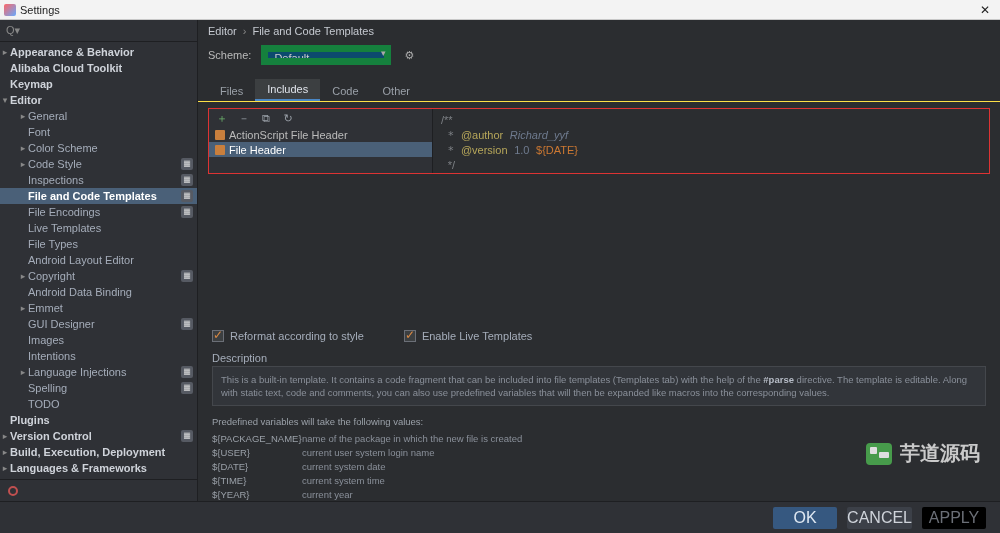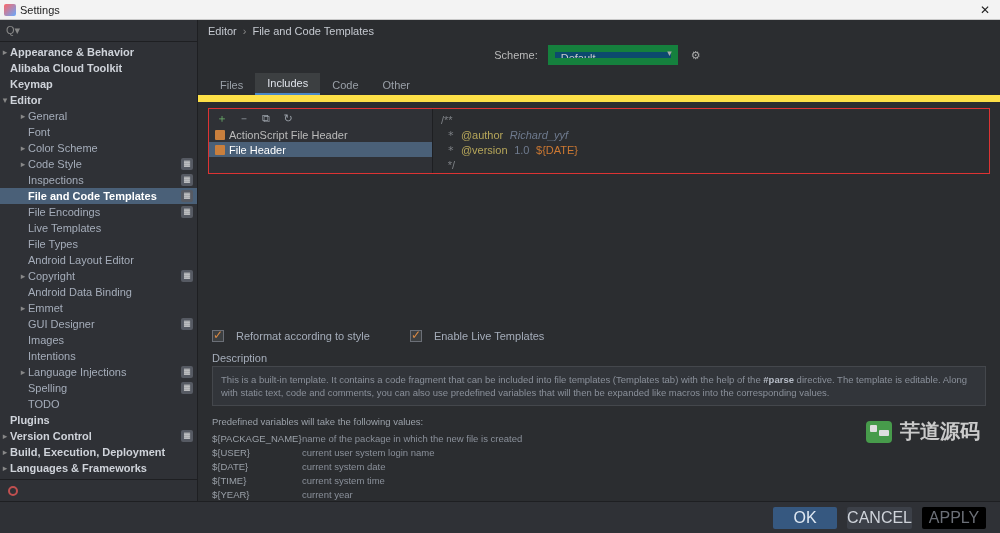--- a/index.html
+++ b/index.html
@@ -26,61 +26,61 @@
   .tnode.selected{background:#4a6078;}
   .tnode.selected .label{color:#fff;font-weight:600;}
   .tnode .badge{width:12px;height:12px;background:#565a63;border-radius:2px;margin-left:4px;display:flex;align-items:center;justify-content:center;font-size:8px;color:#ddd;}
   .d0{padding-left:0;} .d1{padding-left:18px;}
   .sidebar-footer{height:22px;border-top:1px solid #1e1f22;display:flex;align-items:center;padding-left:8px;}
   .sidebar-footer .dot{width:10px;height:10px;border:2px solid #c05050;border-radius:50%;}
   
   .main{flex:1;display:flex;flex-direction:column;min-width:0;background:#2b2d30;}
   .crumbs{height:22px;display:flex;align-items:center;padding:0 10px;color:#c5c9d0;}
   .crumbs .sep{margin:0 6px;color:#888;}
-  .schemerow{height:26px;display:flex;align-items:center;padding:0 10px;gap:10px;justify-content:center;}
+  .schemerow{height:26px;display:flex;align-items:center;padding:0 10px;gap:10px;}
   .schemerow select{background:#0c4a6e;border:7px solid #15803d;color:#ccc;font-size:11px;height:20px;padding:0 18px 0 6px;appearance:none;min-width:130px;}
   .schemerow .selwrap{position:relative;}
   .schemerow .selwrap::after{content:"▾";position:absolute;right:6px;top:3px;color:#aaa;font-size:9px;pointer-events:none;}
   .schemerow .gear{width:16px;height:16px;display:flex;align-items:center;justify-content:center;color:#aaa;}
-  .tabs{height:24px;display:flex;align-items:flex-end;padding-left:10px;margin-top:10px;border-bottom:7px solid #fde047;}
+  .tabs{height:24px;display:flex;align-items:flex-end;padding-left:10px;margin-top:10px;border-bottom:1px solid #fde047;}
   .tab{padding:4px 12px;font-size:11px;color:#9aa0a8;cursor:pointer;}
   .tab.active{color:#dfe3ea;background:#3c3f41;border-bottom:2px solid #4a88c7;}
   .redbox{margin:6px 10px 0 10px;border:1px solid #d33;display:flex;height:66px;}
   .listcol{width:224px;border-right:1px solid #1e1f22;display:flex;flex-direction:column;background:#2f3136;}
   .toolbar{height:18px;display:flex;align-items:center;gap:8px;padding:0 6px;}
   .tbtn{width:14px;height:14px;display:flex;align-items:center;justify-content:center;color:#9aa0a8;cursor:pointer;font-size:11px;}
   .tbtn.plus{color:#6cb26c;}
   .filelist{flex:1;overflow:hidden;}
   .frow{height:15px;display:flex;align-items:center;padding-left:6px;gap:4px;font-size:11px;}
   .frow .fic{width:10px;height:10px;background:#c97f3d;border-radius:1px;}
   .frow.sel{background:#4a6078;color:#fff;}
   .editor{flex:1;padding:4px 8px;font-family:Consolas,monospace;font-size:11px;color:#7d8085;line-height:14px;white-space:pre;}
   .tok-tag{color:#b6a65a;}
   .tok-val{color:#6f7b8f;font-style:italic;}
   .tok-ver{color:#6f7b8f;}
   .tok-var{color:#cc7832;}
   .midspace{flex:1;}
   .checks{display:flex;gap:40px;padding:6px 14px;align-items:center;}
-  .chk{display:flex;align-items:flex-start;gap:12px;color:#a5adba;margin-top:6px;}
+  .chk{display:flex;align-items:flex-start;gap:6px;color:#a5adba;margin-top:6px;}
   .chkbox{width:12px;height:12px;border:1px solid #6b6f77;background:#3c3f41;position:relative;}
   .chkbox.on::after{content:"✓";position:absolute;top:-3px;left:0;color:#d88944;font-size:12px;}
   .descpane{padding:4px 14px 6px 14px;}
   .descpane .dtitle{color:#a5adba;margin-bottom:2px;}
   .descbox{background:#32353a;border:1px solid #44474c;padding:6px 8px;font-size:9.5px;color:#8a909a;line-height:13px;}
   .descbox b{color:#b6bcc6;}
   .varstitle{margin:4px 14px;font-size:9.5px;color:#9aa0a8;}
   .varstable{padding:0 14px;}
   .vrow{display:flex;font-size:9.5px;color:#8a909a;height:14px;align-items:center;}
   .vrow .vk{width:90px;color:#9aa0a8;}
   .footer{height:32px;border-top:1px solid #1e1f22;display:flex;align-items:center;justify-content:flex-end;gap:10px;padding-right:14px;background:#2f3136;}
   .btn{min-width:64px;height:22px;line-height:22px;text-align:center;border-radius:2px;font-size:16px;cursor:pointer;}
   .btn.primary{background:#365880;color:#dfe8f2;}
   .btn.secondary{background:#3c4048;color:#cfd3da;}
   .btn.disabled{background:#000000;color:#6b6f77;}
-  .watermark{position:absolute;right:20px;bottom:56px;display:flex;align-items:center;gap:8px;color:#e6e6e6;font-size:20px;pointer-events:none;opacity:.85;font-weight:600;}
+  .watermark{position:absolute;right:20px;bottom:34px;display:flex;align-items:center;gap:8px;color:#e6e6e6;font-size:20px;pointer-events:none;opacity:.85;font-weight:600;}
   .wmico{width:26px;height:22px;border-radius:4px;background:#4caf50;position:relative;}
   .wmico::before{content:"";position:absolute;left:4px;top:4px;width:7px;height:7px;background:#fff;border-radius:1px;}
   .wmico::after{content:"";position:absolute;right:3px;top:9px;width:10px;height:6px;background:#fff;border-radius:1px;}
 </style>
 </head>
 <body>
 
 <div class="window">
   <div class="titlebar">
     <span class="ico"></span>

